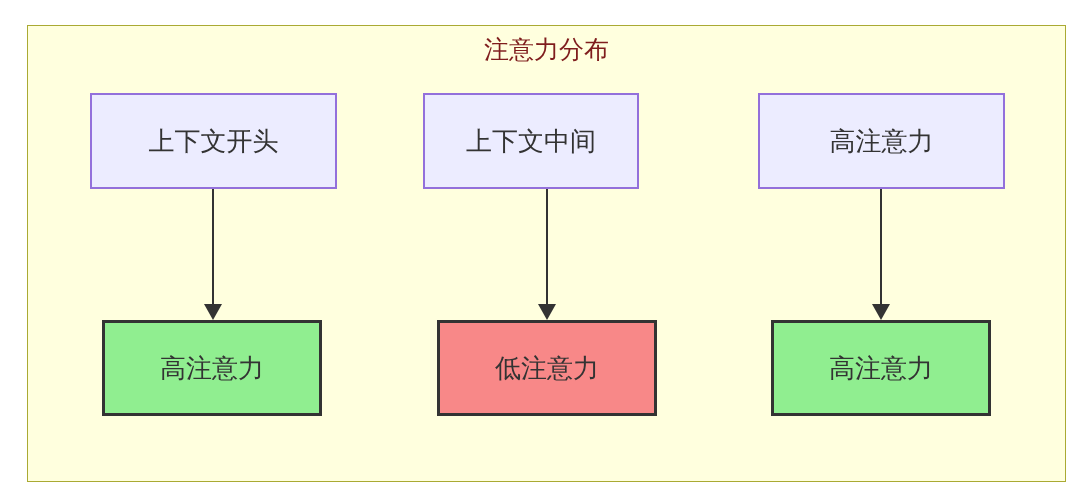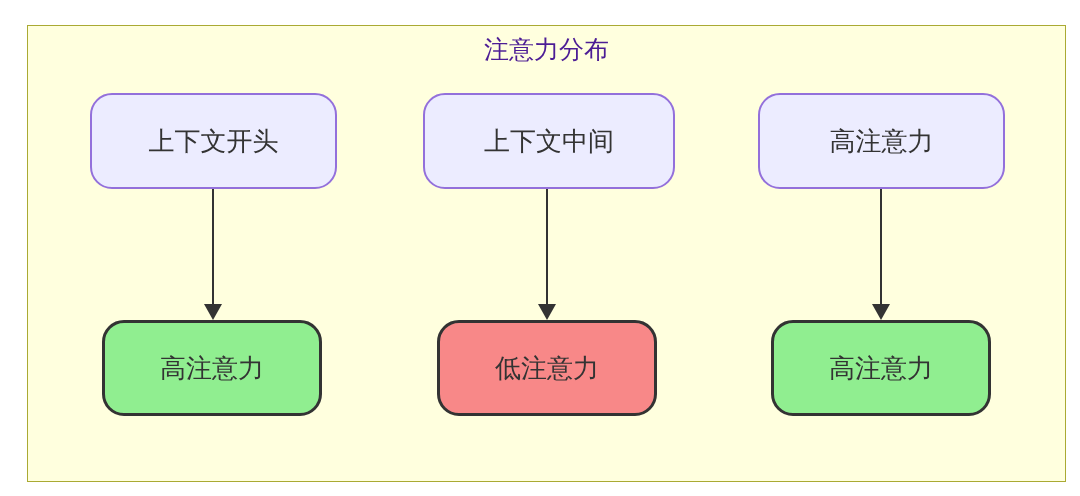--- a/index.html
+++ b/index.html
@@ -23,46 +23,45 @@
     background: #ffffde;
   }
   .cluster-title {
     position: absolute;
     left: 0;
     top: 8px;
     width: 100%;
     text-align: center;
     font-size: 25px;
     line-height: 30px;
-    color: #4c1d95;
+    color: #7f1d1d;
   }
   .node {
     position: absolute;
     height: 96px;
     box-sizing: border-box;
     display: flex;
     align-items: center;
     justify-content: center;
     font-size: 26px;
     color: #333333;
     text-align: center;
-    border-radius: 22px;
   }
   .node.context {
     background: #ececff;
     border: 2px solid #9370db;
   }
   .node.attention {
     border: 3px solid #ec4899;
   }
   .node.attention.high { background: #90ee90; }
   .node.attention.low  { background: #f88888; }
 
   .ctx-a { left: 90px;  top: 93px; width: 247px; }
-  .ctx-b { left: 423px; top: 93px; width: 252px; }
+  .ctx-b { left: 423px; top: 93px; width: 216px; }
   .ctx-c { left: 758px; top: 93px; width: 247px; }
 
   .att-a { left: 102px; top: 320px; width: 220px; }
   .att-b { left: 437px; top: 320px; width: 220px; font-family: Liberation Mono, monospace; }
   .att-c { left: 771px; top: 320px; width: 220px; }
 
   .arrow {
     position: absolute;
     top: 189px;
     width: 24px;

